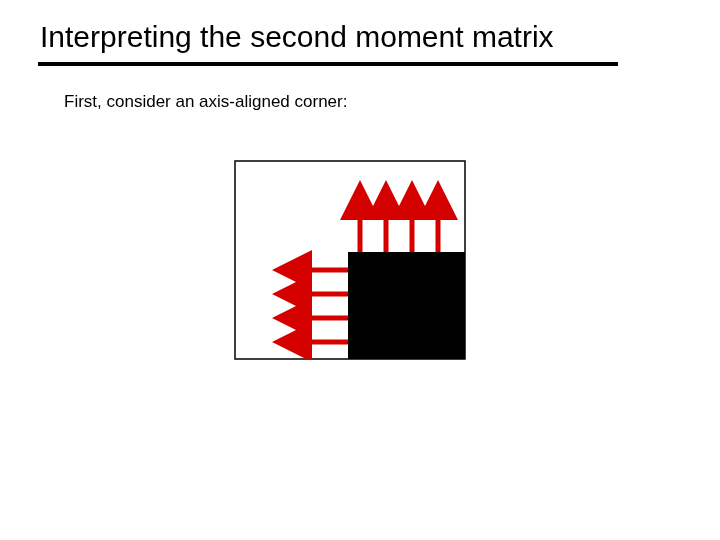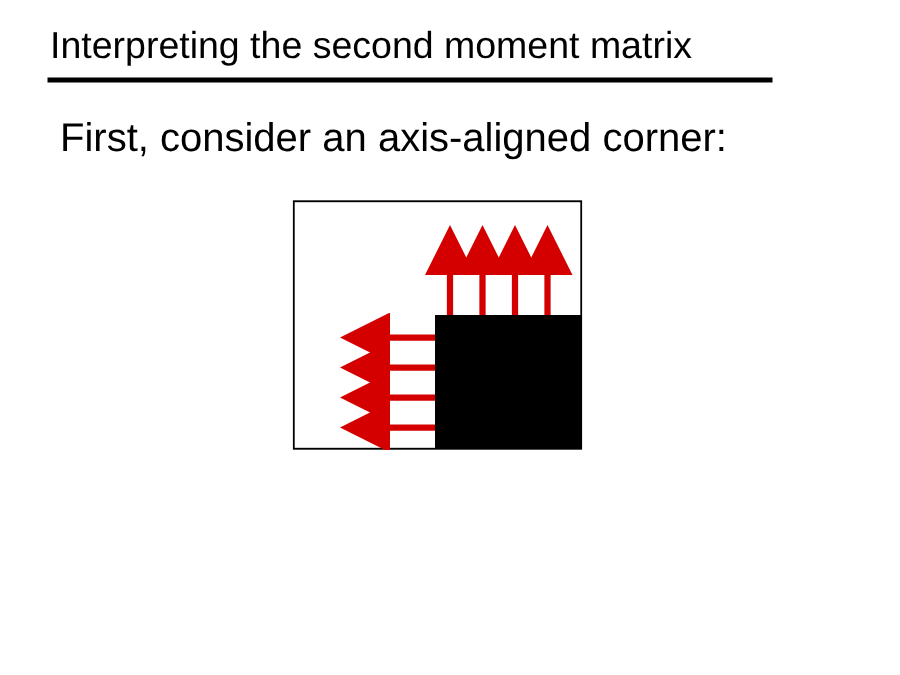--- a/index.html
+++ b/index.html
@@ -28,23 +28,23 @@
   .title-rule {
     position: absolute;
     left: 38px;
     top: 62px;
     width: 580px;
     height: 0;
     border-top: 4px solid #000;
   }
   .body-text {
     position: absolute;
-    left: 48px;
+    left: 64px;
     top: 92px;
-    font-size: 32px;
+    font-size: 17px;
   }
   .figure {
     position: absolute;
     left: 234px;
     top: 160px;
     width: 232px;
     height: 200px;
   }
 </style>
 </head>

